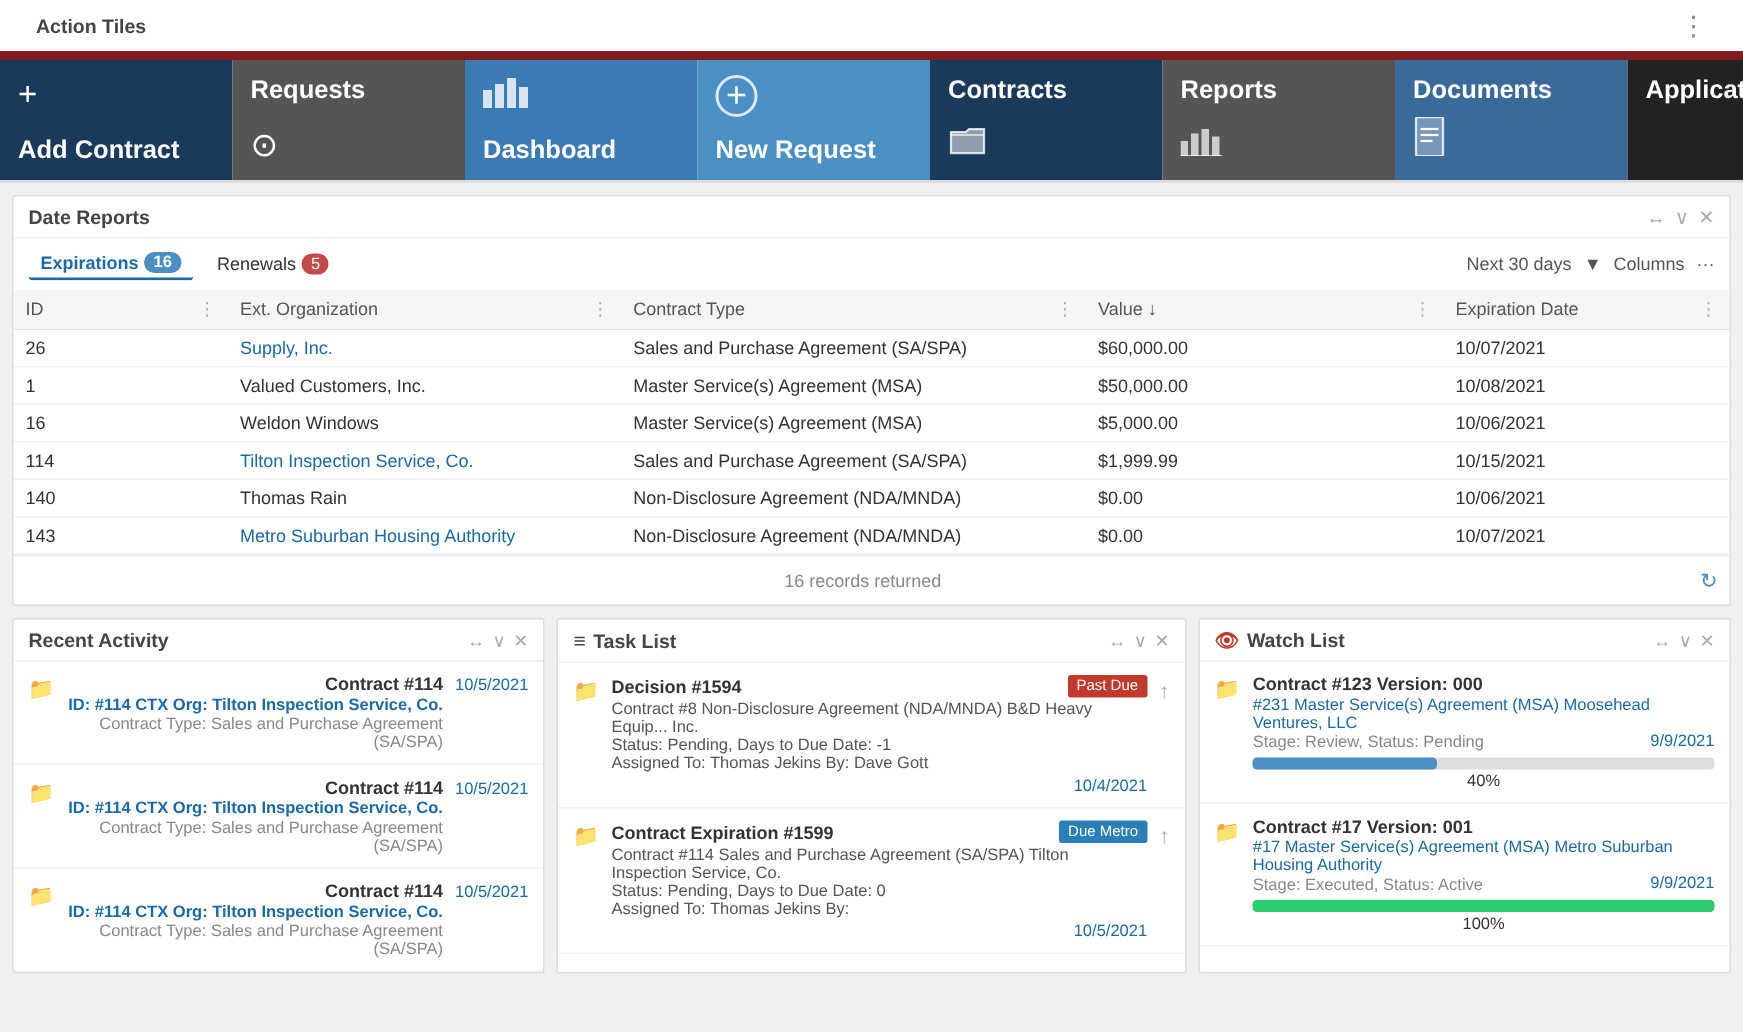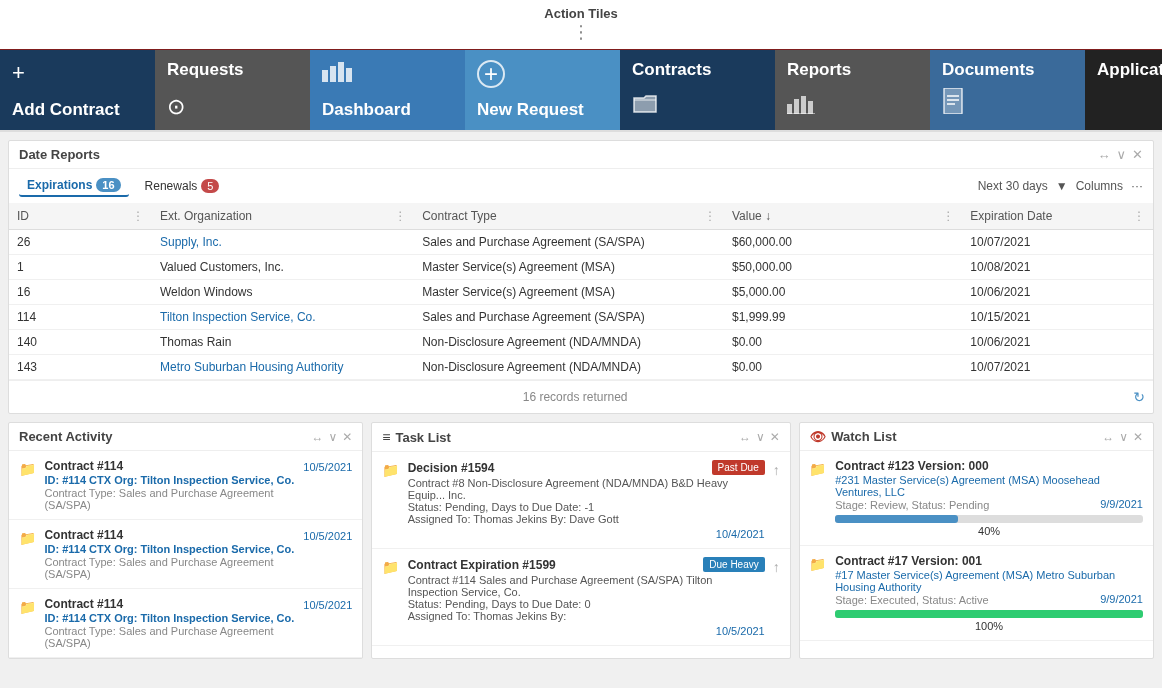--- a/index.html
+++ b/index.html
@@ -1,21 +1,21 @@
 <!DOCTYPE html>
 <html><head>
   <meta charset="utf-8">
   <style>
     * { box-sizing: border-box; margin: 0; padding: 0; font-family: Arial, sans-serif; }
     body { background: #f0f0f0; font-size: 12px; color: #333; width: 1162px; }
 
     
     .action-tiles-header {
       display: flex; align-items: center; justify-content: space-between;
-      background: #fff; padding: 6px 24px; border-bottom: 1px solid #7f1d1d; flex-direction: column;
+      background: #fff; padding: 6px 24px; border-bottom: 6px solid #7f1d1d;
     }
     .action-tiles-title { font-size: 13px; font-weight: bold; color: #444; }
     .action-tiles-menu { cursor: pointer; font-size: 18px; color: #888; }
 
     
     .tiles-row {
       display: flex; background: #fff; padding: 0 0 0 0; border-bottom: 2px solid #ddd; overflow: hidden;
     }
     .tile {
       width: 155px; height: 80px; display: flex; flex-direction: column;
@@ -90,21 +90,21 @@
     }
     .panel-title { font-size: 13px; font-weight: bold; color: #444; display: flex; align-items: center; gap: 5px; text-align: center; }
     .panel-controls { display: flex; gap: 5px; color: #aaa; font-size: 12px; }
 
     
     .activity-item {
       display: flex; gap: 8px; padding: 8px 10px; border-bottom: 1px solid #f0f0f0;
       align-items: flex-start;
     }
     .activity-icon { color: #888; margin-top: 2px; font-size: 14px; }
-    .activity-body { flex: 1; }
+    .activity-body { flex: 1; text-align: right; }
     .activity-title { font-weight: bold; font-size: 12px; color: #333; }
     .activity-detail { font-size: 11px; color: #888; margin-top: 1px; }
     .activity-link { color: #1a6aaa; font-weight: bold; }
     .activity-date { font-size: 11px; color: #1a6aaa; white-space: nowrap; margin-top: 2px; }
 
     
     .task-item {
       display: flex; gap: 8px; padding: 8px 10px; border-bottom: 1px solid #f0f0f0;
       align-items: flex-start;
     }
@@ -383,21 +383,21 @@
       <div class="task-assign">Assigned To: Thomas Jekins  By: Dave Gott</div>
       <div class="task-date">10/4/2021</div>
     </div>
     <span class="task-action">↑</span>
   </div>
         <div class="task-item">
     <span class="task-icon">📁</span>
     <div class="task-body">
       <div class="task-header">
         <span class="task-title">Contract Expiration #1599</span>
-        <span class="task-badge-blue">Due Heavy</span>
+        <span class="task-badge-blue">Due Metro</span>
       </div>
       <div class="task-detail">Contract #114 Sales and Purchase Agreement (SA/SPA) Tilton Inspection Service, Co.</div>
       <div class="task-assign">Status: Pending, Days to Due Date: 0</div>
       <div class="task-assign">Assigned To: Thomas Jekins  By:</div>
       <div class="task-date">10/5/2021</div>
     </div>
     <span class="task-action">↑</span>
   </div>
       </div>
   </div>

